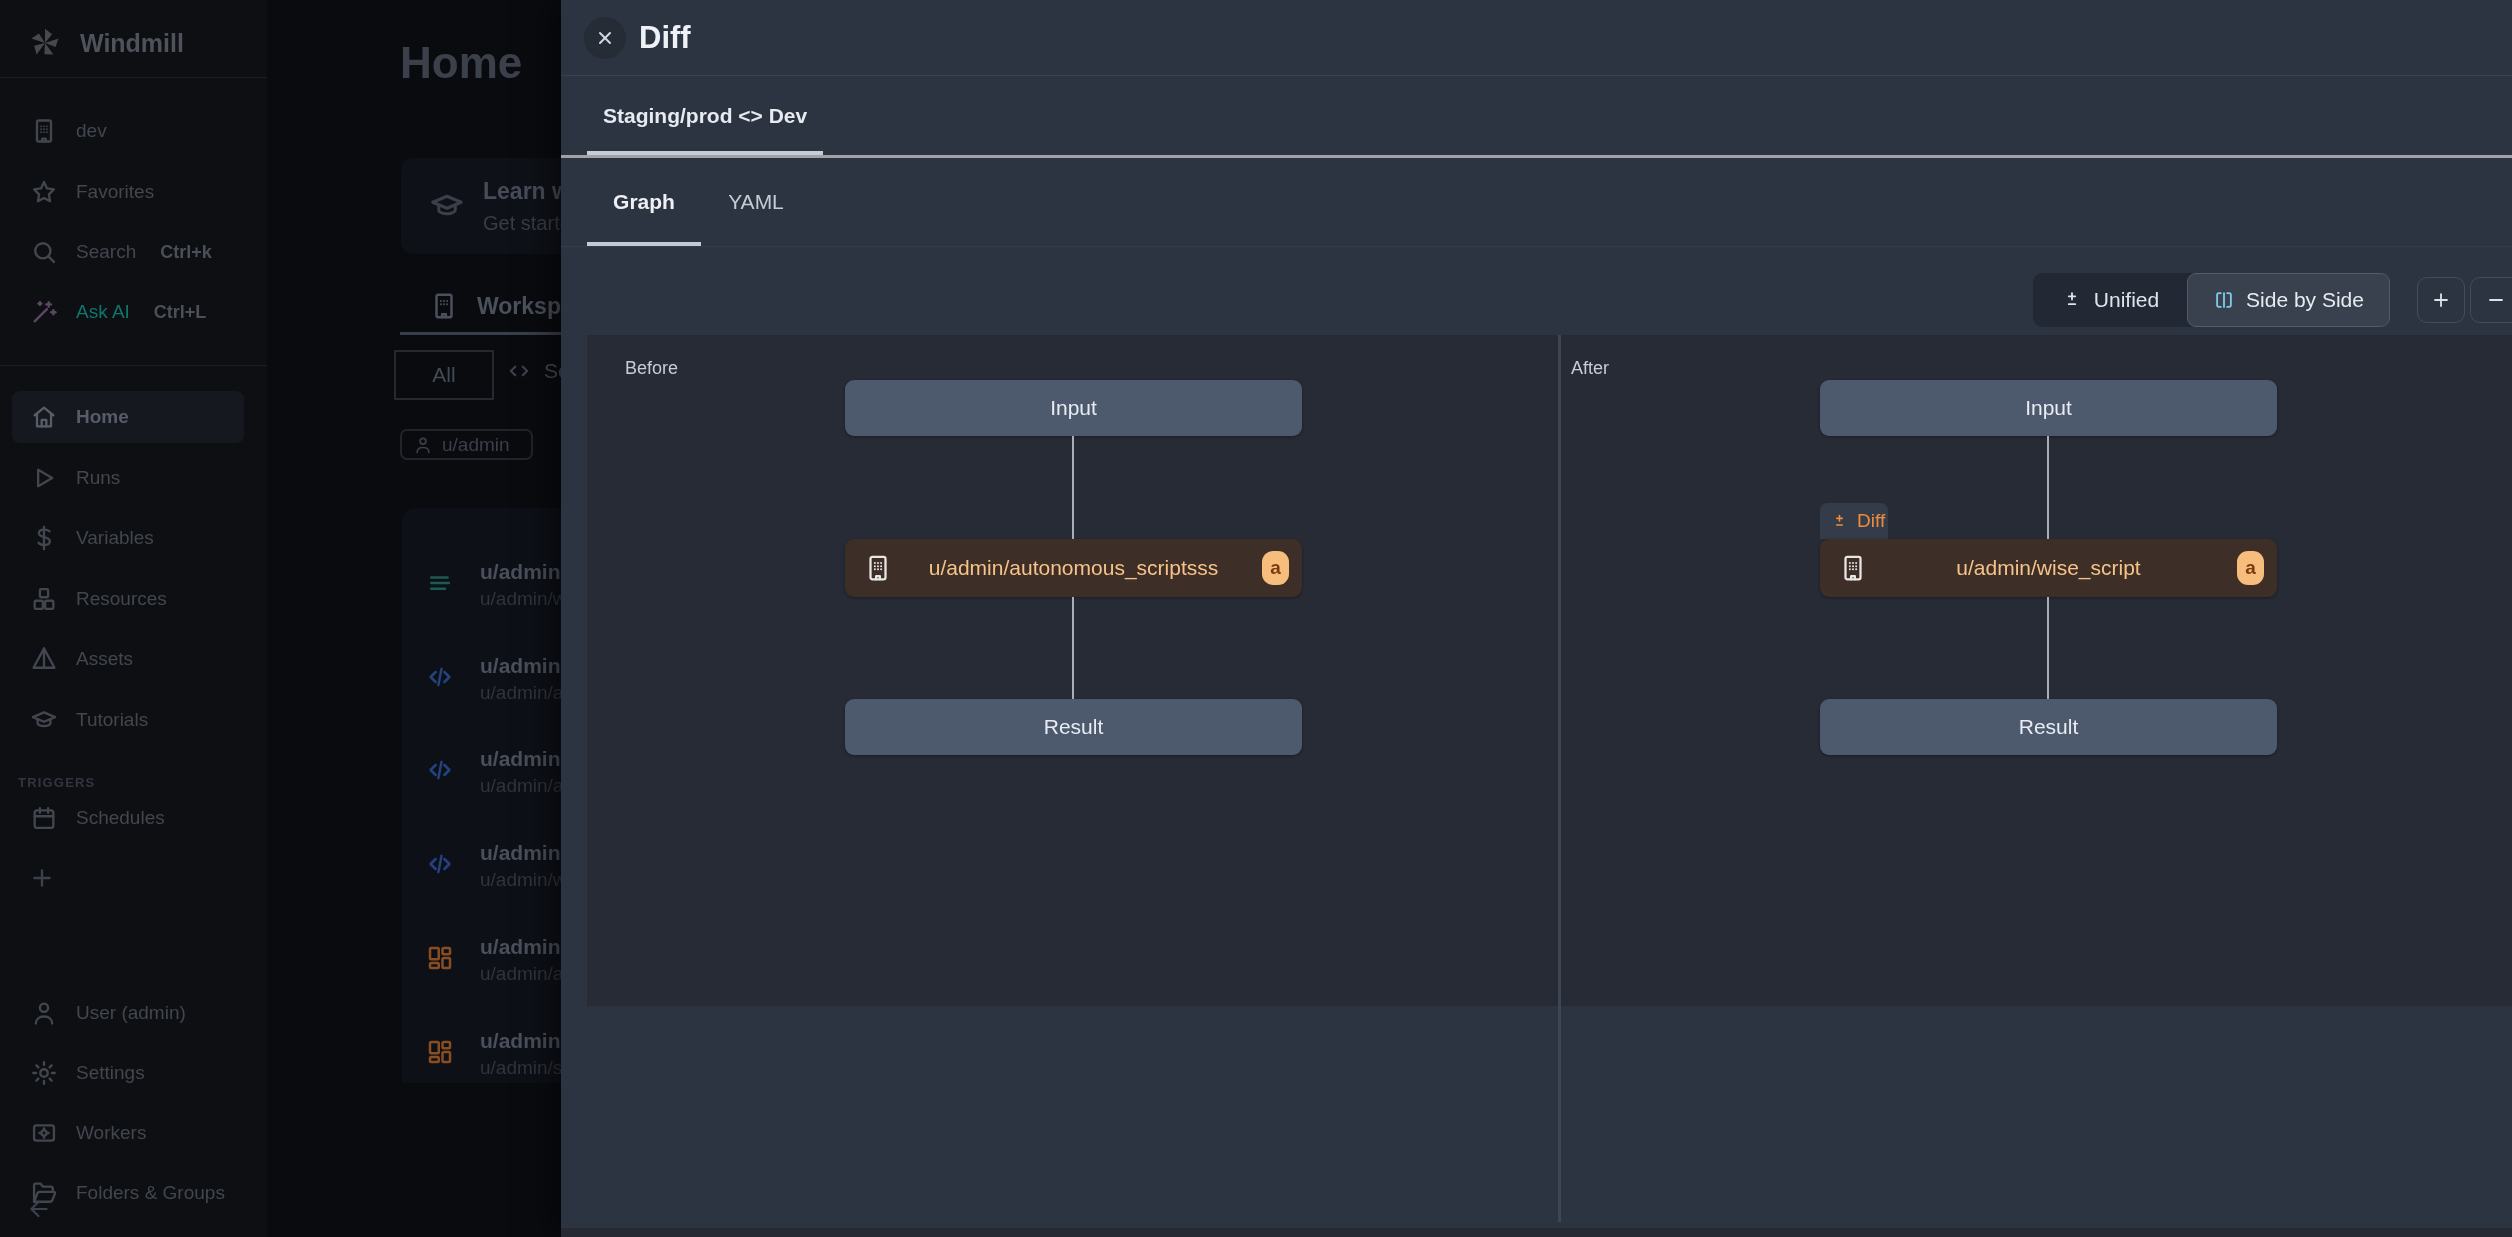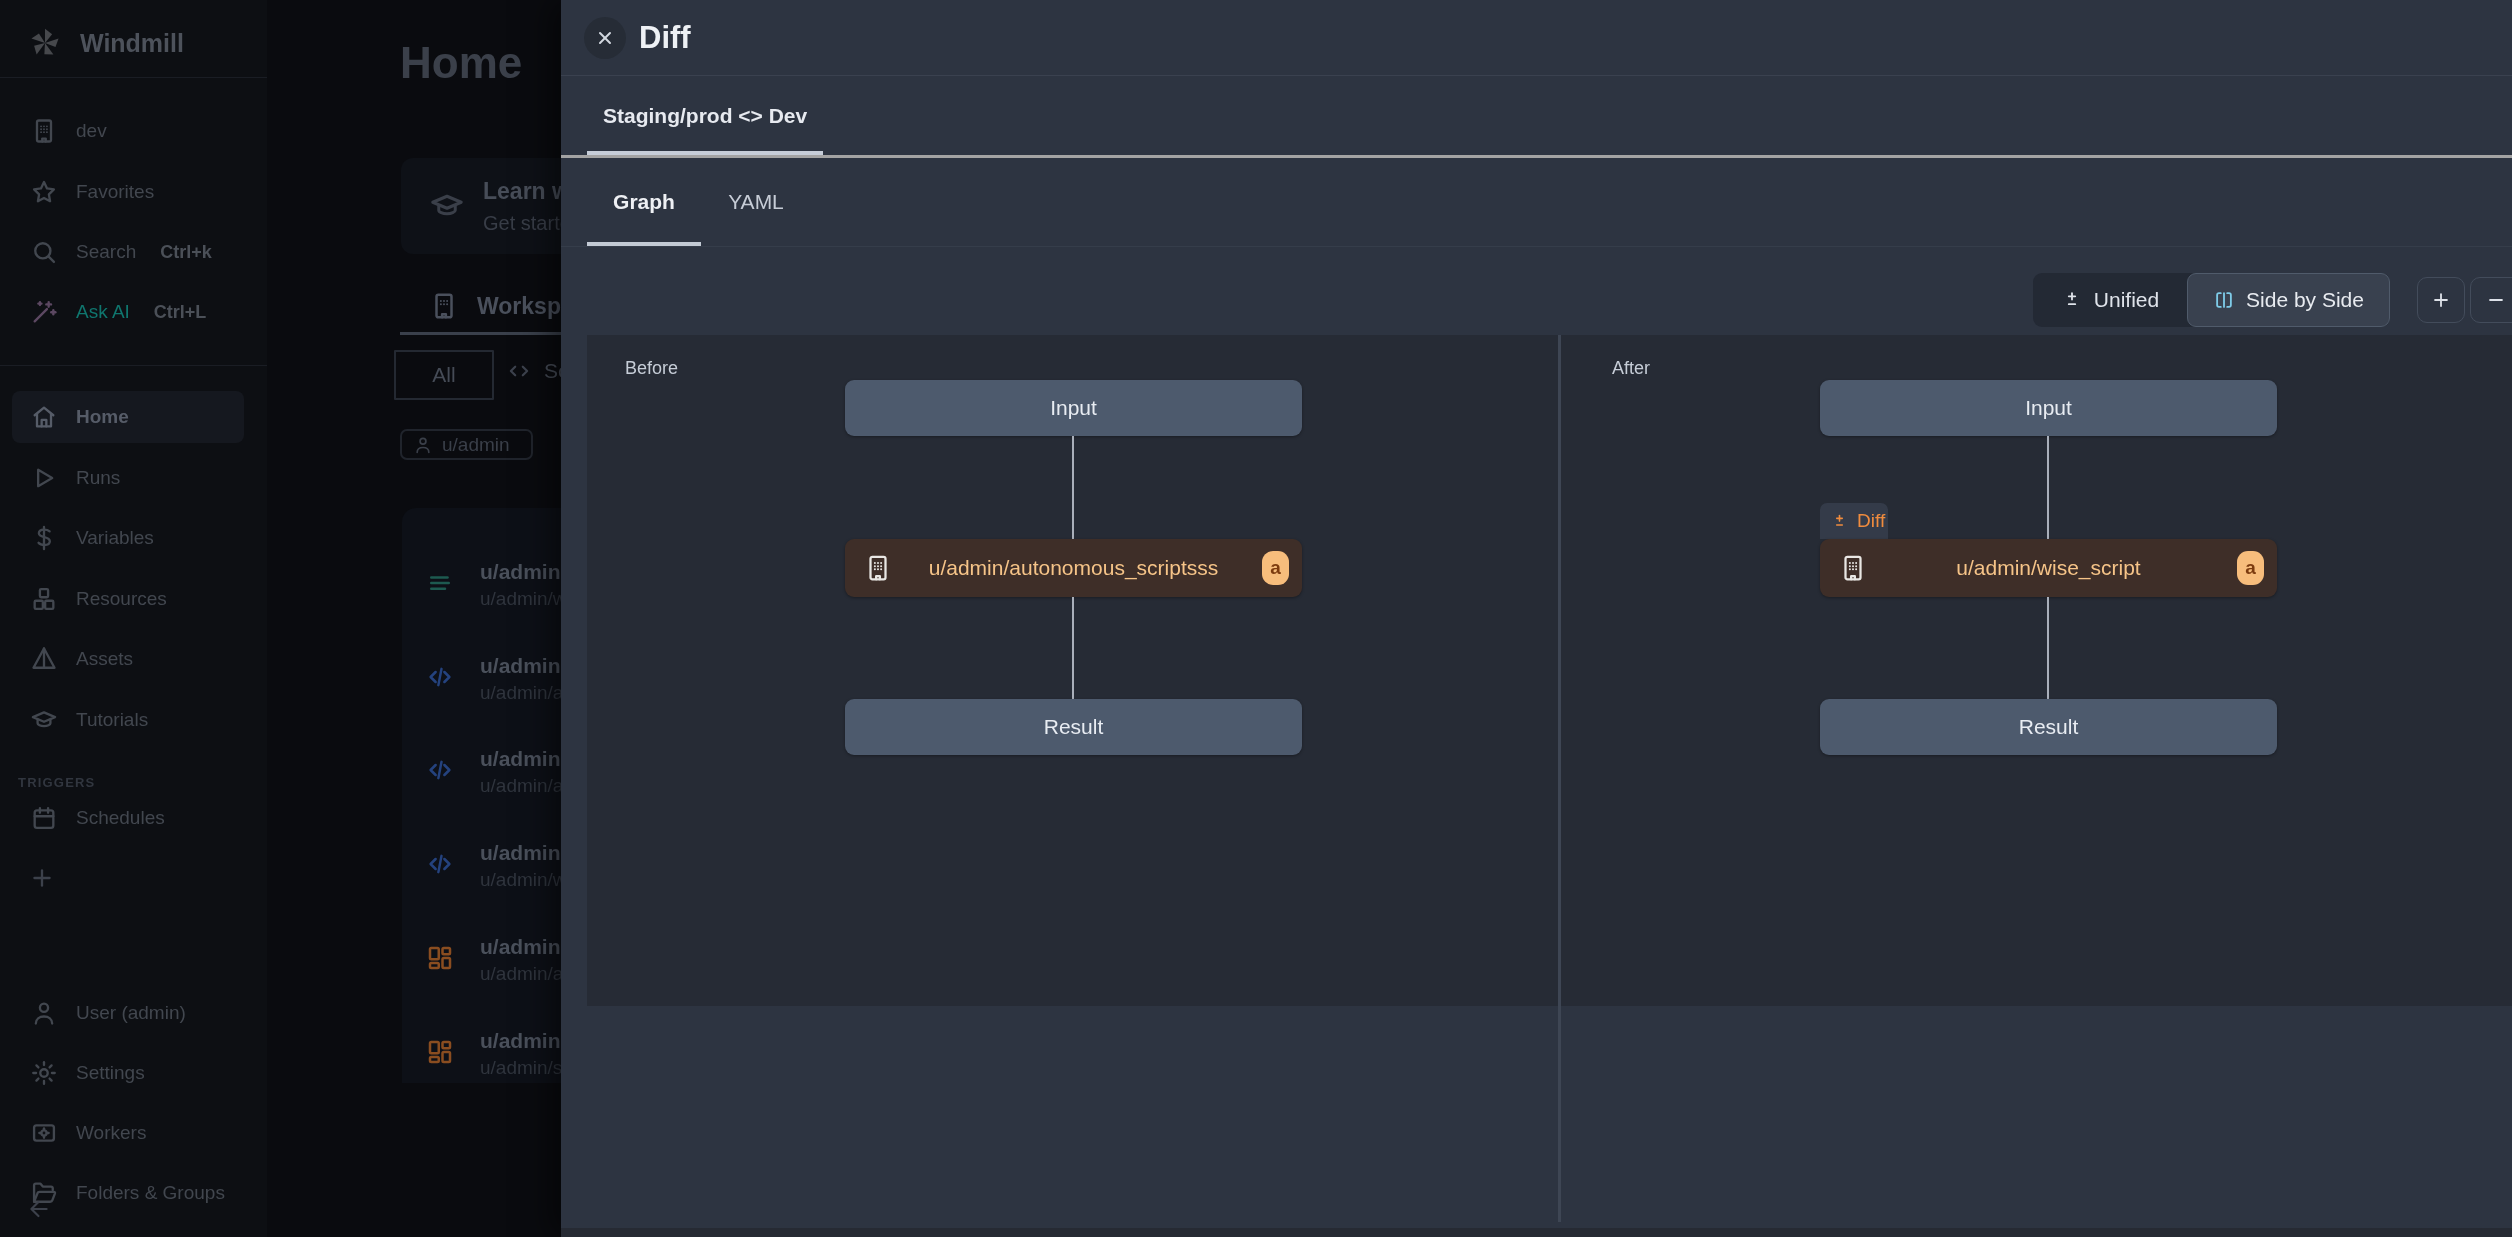--- a/index.html
+++ b/index.html
@@ -79,21 +79,21 @@
   .zbtn { position:absolute; top:277px; width:48px; height:46px; border:1px solid #434c5b; border-radius:10px;
           display:flex; align-items:center; justify-content:center; color:#dde1e8; cursor:pointer; }
   .zbtn svg.ic { width:22px; height:22px; }
   .zbtn.plus { left:1856px; }
   .zbtn.minus { left:1909px; width:52px; }
 
   .graph { position:absolute; left:26px; top:335px; width:1925px; height:671px; background:#262b35; }
   .v-divider { position:absolute; left:997px; top:335px; width:3px; height:887px; background:#3e4654; }
   .panel-label { position:absolute; top:358px; font-size:18px; color:#c6cdd7; }
   .pl-before { left:64px; }
-  .pl-after { left:1051px; }
+  .pl-after { left:1010px; }
 
   .gnode { position:absolute; width:457px; height:56px; background:#4d5a6d; border-radius:9px;
            display:flex; align-items:center; justify-content:center; font-size:21px; color:#e8ecf2;
            box-shadow:0 1px 3px rgba(0,0,0,.35); cursor:pointer; }
   .snode { position:absolute; width:457px; height:58px; background:#3e2e28; border-radius:9px;
            box-shadow:0 1px 3px rgba(0,0,0,.35); cursor:pointer; }
   .snode .bld { position:absolute; left:18px; top:14px; color:#e9e7e4; }
   .snode .bld svg.ic { width:30px; height:30px; stroke-width:1.8; }
   .snode .nm { position:absolute; left:0; top:0; width:100%; height:100%; display:flex; align-items:center;
                justify-content:center; font-size:21px; color:#f6c488;border-radius:23px; }

